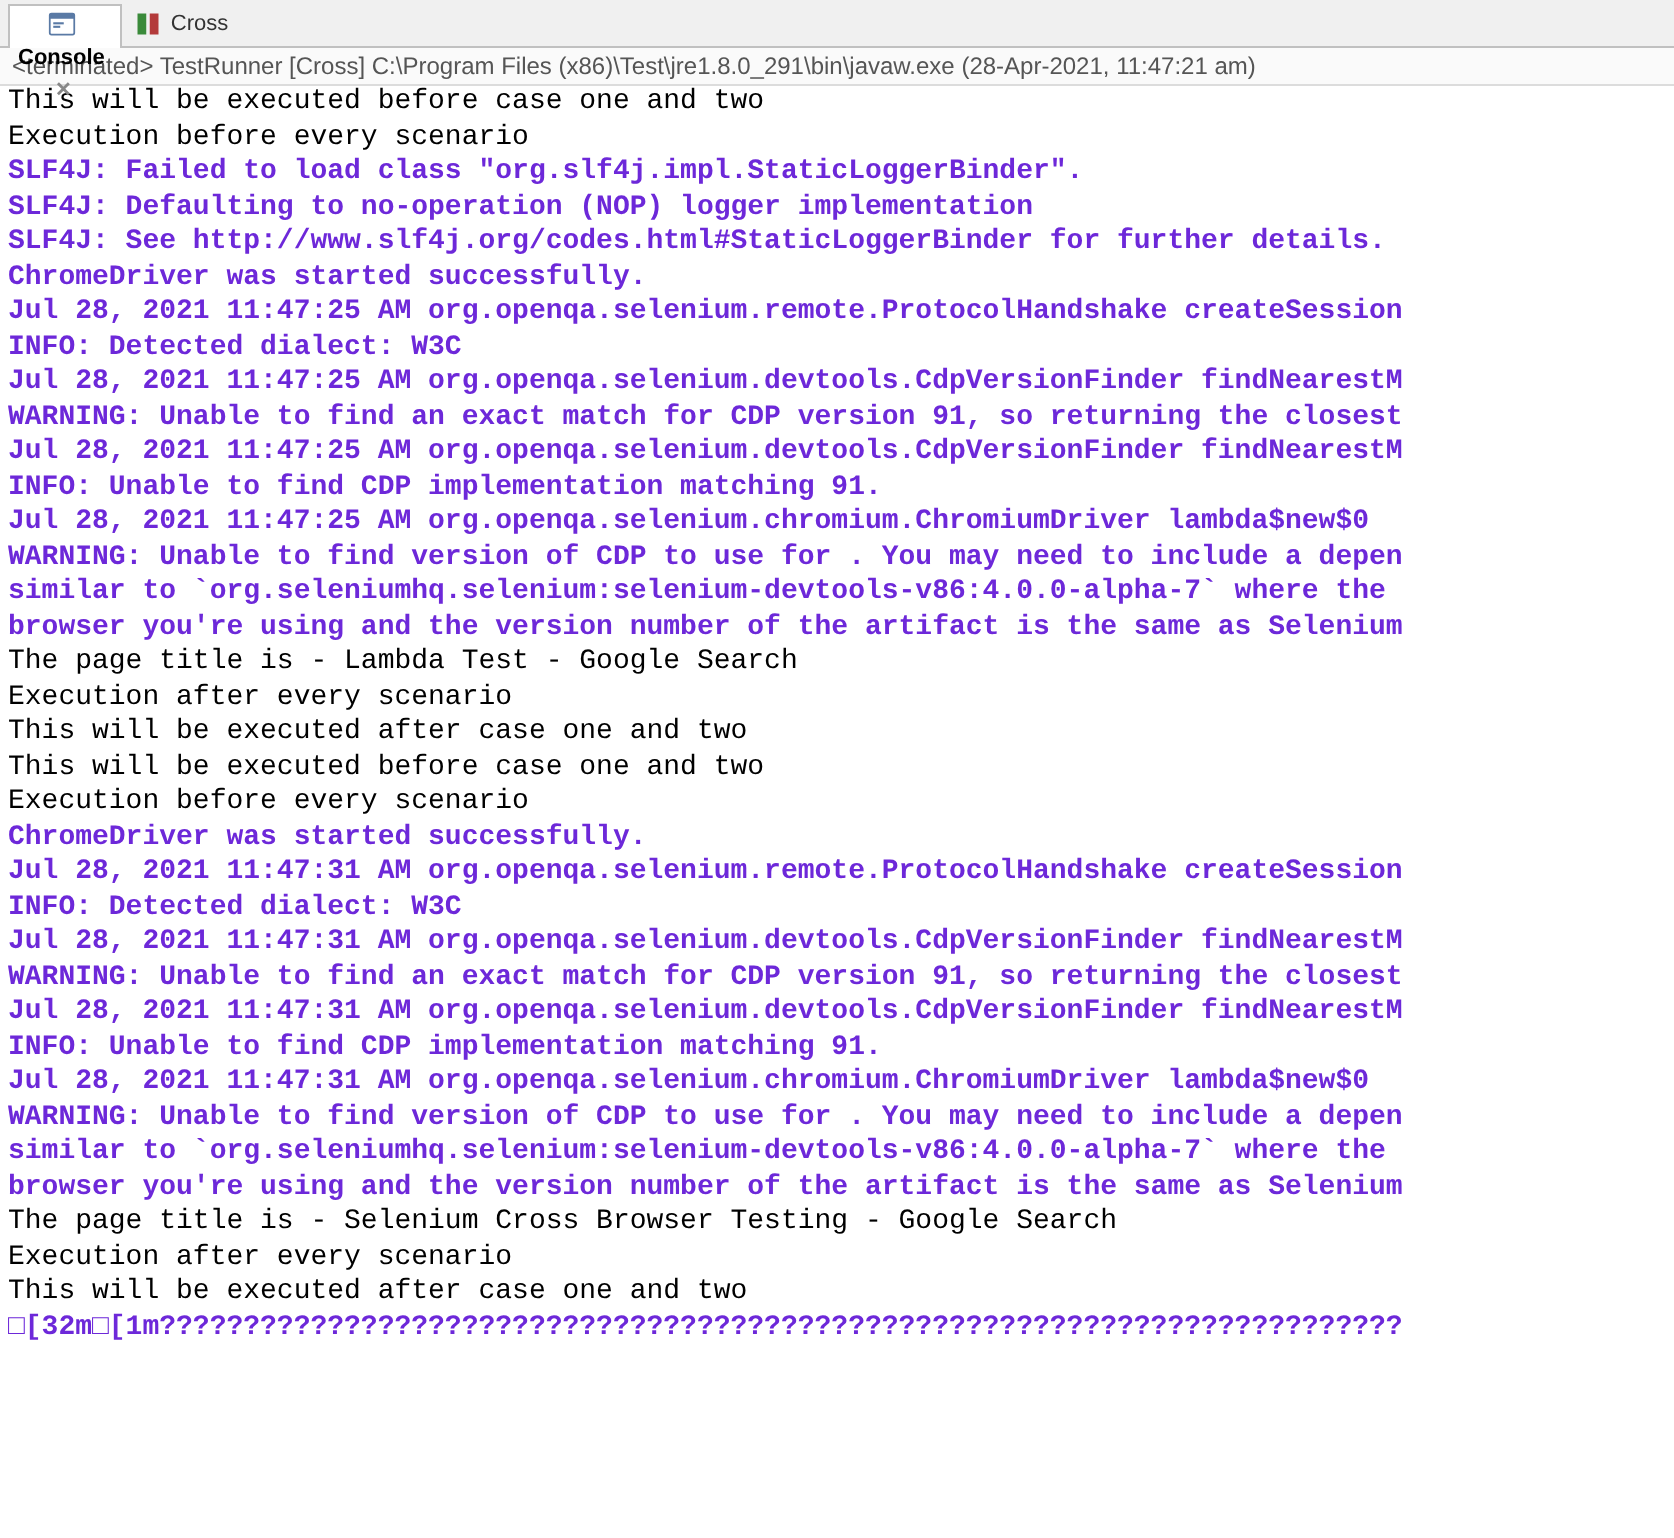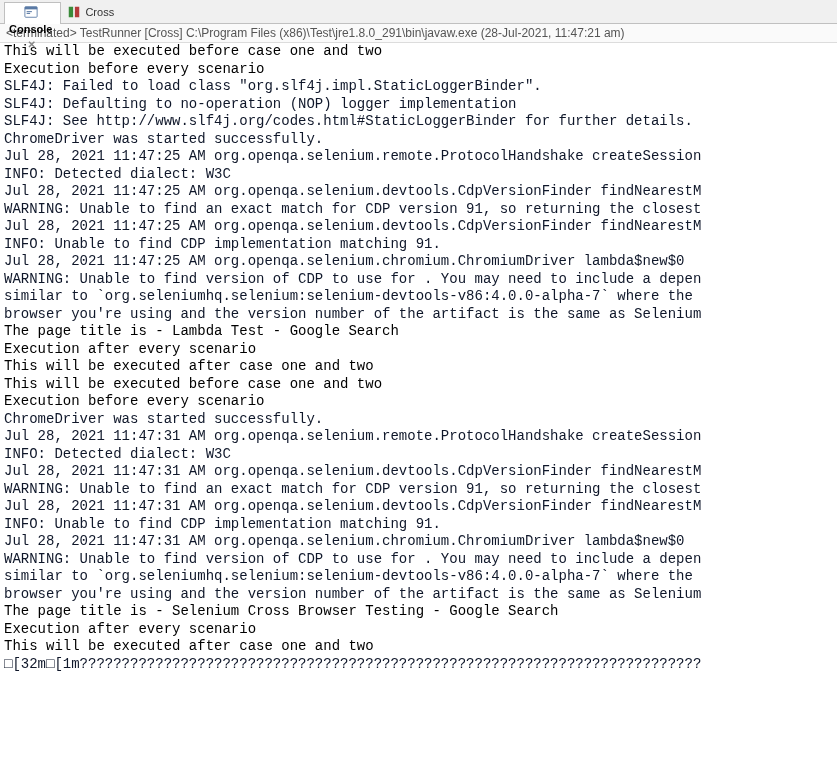--- a/index.html
+++ b/index.html
@@ -65,21 +65,21 @@
   .console-area {
     font-family: Consolas, "Courier New", monospace;
     font-size: 14px;
     line-height: 1.25;
     padding: 0 4px;
     overflow: hidden;
     white-space: pre;
   }
   .console-line { white-space: pre; }
   .std-out { color: #000; }
-  .std-err { color: #0f172a; }
+  .std-err { color: #6d28d9; font-weight: bold; }
 </style>
 </head>
 <body>
 
 <div class="tab-bar">
   <div class="tab active">
     <span class="icon">
       <svg viewBox="0 0 16 16" width="14" height="14">
         <rect x="1" y="2" width="14" height="12" rx="1" fill="#fff" stroke="#5a7aa5" stroke-width="1"></rect>
         <rect x="1" y="2" width="14" height="3" fill="#5a7aa5"></rect>
@@ -101,16 +101,16 @@
   </div>
 </div>
 
 <div class="status-line">
   <span>&lt;terminated&gt;</span>
   <span> </span>
   <span>TestRunner [Cross]</span>
   <span> </span>
   <span>C:\Program Files (x86)\Test\jre1.8.0_291\bin\javaw.exe</span>
   <span> </span>
-  <span>(28-Jul-2021, 11:47:21 am)</span>
+  <span>(28-Apr-2021, 11:47:21 am)</span>
 </div>
 
 <div class="console-area" id="console-lines"><div class="console-line std-out">This will be executed before case one and two</div><div class="console-line std-out">Execution before every scenario</div><div class="console-line std-err">SLF4J: Failed to load class "org.slf4j.impl.StaticLoggerBinder".</div><div class="console-line std-err">SLF4J: Defaulting to no-operation (NOP) logger implementation</div><div class="console-line std-err">SLF4J: See http://www.slf4j.org/codes.html#StaticLoggerBinder for further details.</div><div class="console-line std-err">ChromeDriver was started successfully.</div><div class="console-line std-err">Jul 28, 2021 11:47:25 AM org.openqa.selenium.remote.ProtocolHandshake createSession</div><div class="console-line std-err">INFO: Detected dialect: W3C</div><div class="console-line std-err">Jul 28, 2021 11:47:25 AM org.openqa.selenium.devtools.CdpVersionFinder findNearestM</div><div class="console-line std-err">WARNING: Unable to find an exact match for CDP version 91, so returning the closest</div><div class="console-line std-err">Jul 28, 2021 11:47:25 AM org.openqa.selenium.devtools.CdpVersionFinder findNearestM</div><div class="console-line std-err">INFO: Unable to find CDP implementation matching 91.</div><div class="console-line std-err">Jul 28, 2021 11:47:25 AM org.openqa.selenium.chromium.ChromiumDriver lambda$new$0</div><div class="console-line std-err">WARNING: Unable to find version of CDP to use for . You may need to include a depen</div><div class="console-line std-err">similar to `org.seleniumhq.selenium:selenium-devtools-v86:4.0.0-alpha-7` where the </div><div class="console-line std-err">browser you're using and the version number of the artifact is the same as Selenium</div><div class="console-line std-out">The page title is - Lambda Test - Google Search</div><div class="console-line std-out">Execution after every scenario</div><div class="console-line std-out">This will be executed after case one and two</div><div class="console-line std-out">This will be executed before case one and two</div><div class="console-line std-out">Execution before every scenario</div><div class="console-line std-err">ChromeDriver was started successfully.</div><div class="console-line std-err">Jul 28, 2021 11:47:31 AM org.openqa.selenium.remote.ProtocolHandshake createSession</div><div class="console-line std-err">INFO: Detected dialect: W3C</div><div class="console-line std-err">Jul 28, 2021 11:47:31 AM org.openqa.selenium.devtools.CdpVersionFinder findNearestM</div><div class="console-line std-err">WARNING: Unable to find an exact match for CDP version 91, so returning the closest</div><div class="console-line std-err">Jul 28, 2021 11:47:31 AM org.openqa.selenium.devtools.CdpVersionFinder findNearestM</div><div class="console-line std-err">INFO: Unable to find CDP implementation matching 91.</div><div class="console-line std-err">Jul 28, 2021 11:47:31 AM org.openqa.selenium.chromium.ChromiumDriver lambda$new$0</div><div class="console-line std-err">WARNING: Unable to find version of CDP to use for . You may need to include a depen</div><div class="console-line std-err">similar to `org.seleniumhq.selenium:selenium-devtools-v86:4.0.0-alpha-7` where the </div><div class="console-line std-err">browser you're using and the version number of the artifact is the same as Selenium</div><div class="console-line std-out">The page title is - Selenium Cross Browser Testing - Google Search</div><div class="console-line std-out">Execution after every scenario</div><div class="console-line std-out">This will be executed after case one and two</div><div class="console-line std-err">□[32m□[1m??????????????????????????????????????????????????????????????????????????</div></div>
 
 </body></html>

